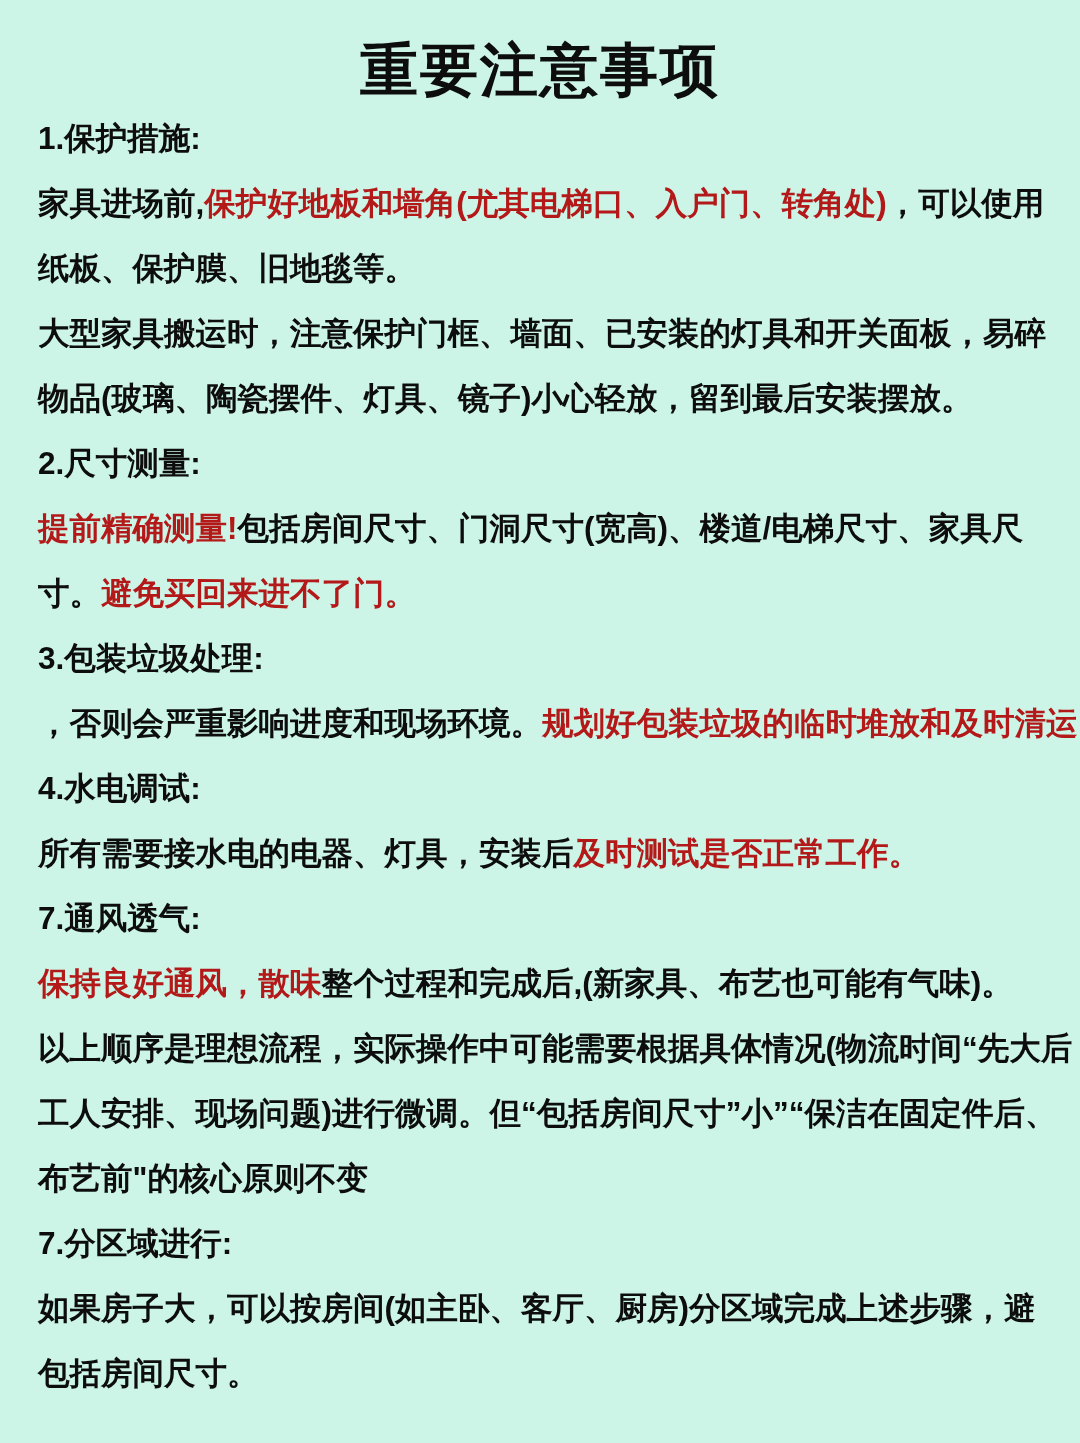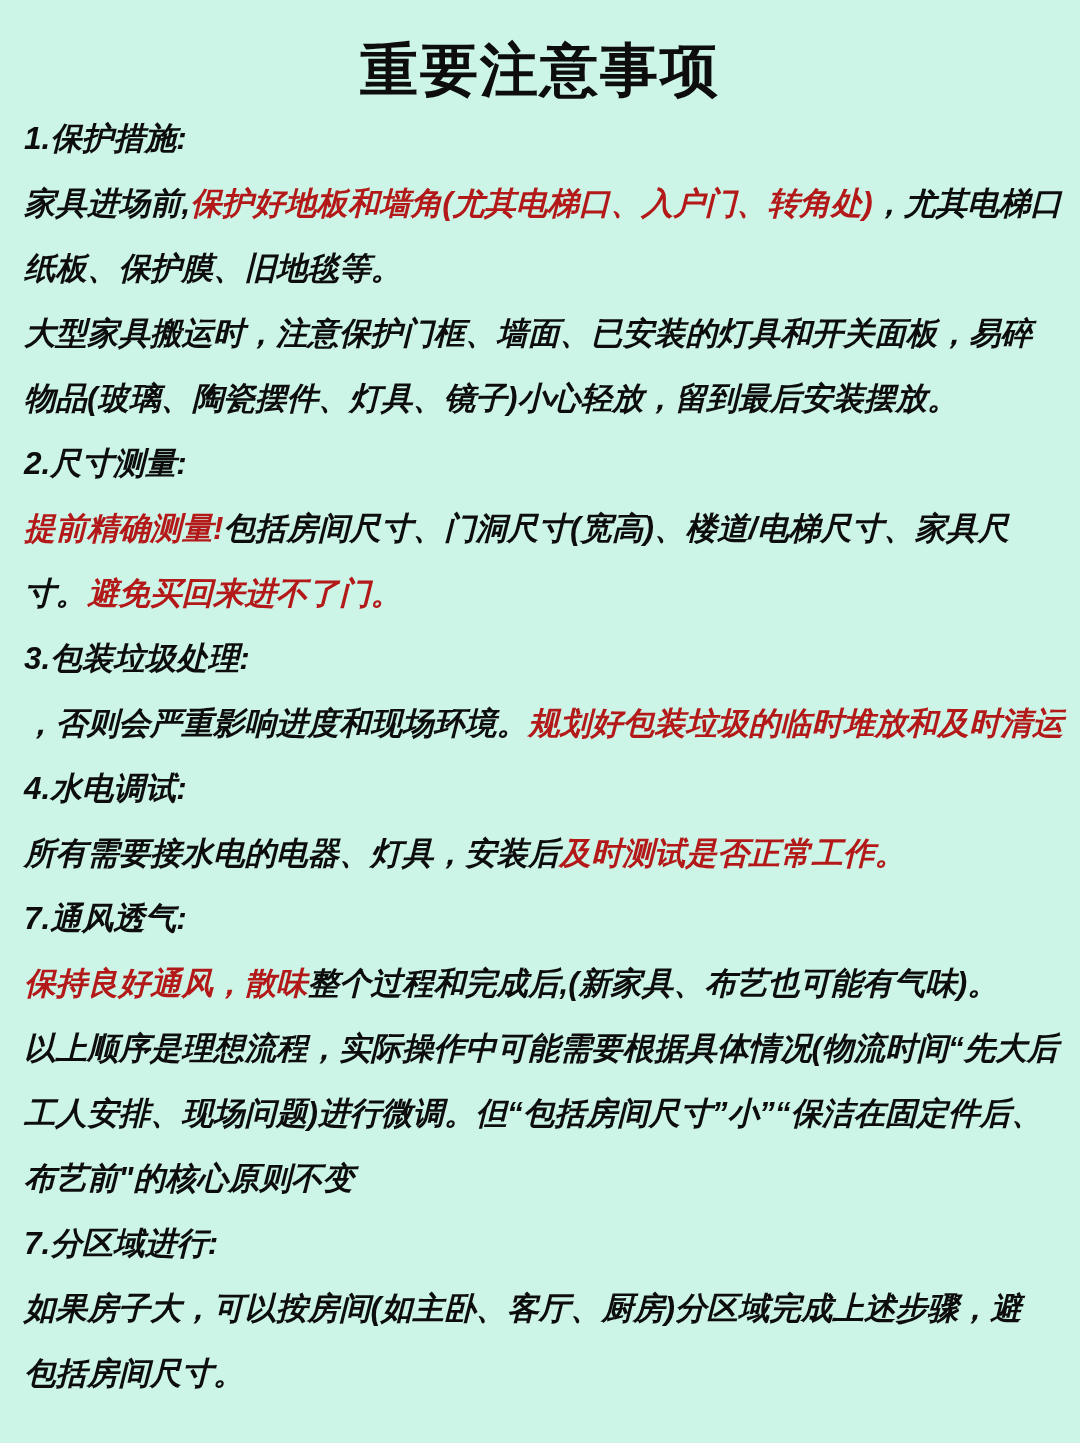--- a/index.html
+++ b/index.html
@@ -13,59 +13,58 @@
     width: 1080px;
     height: 1443px;
     background: var(--bg);
     font-family: "Liberation Sans", "DejaVu Sans", sans-serif;
     color: var(--ink);
     overflow: hidden;
   }
   .doc {
     width: 1080px;
     height: 1276px;
-    padding: 0 24px;
+    padding: 0 38px;
   }
   .title {
     padding-top: 34px;
     height: 106px;
     text-align: center;
     font-size: 58px;
     line-height: 72px;
     font-weight: 800;
     letter-spacing: 2px;
     color: var(--ink);
   }
   .body-lines { margin-top: 0; }
   .line {
     height: 65px;
     display: flex;
     align-items: center;
     font-size: 31.5px;
     font-weight: 700;
     white-space: nowrap;
     letter-spacing: 0;
-    font-style: italic;
   }
   .seg { color: var(--ink); }
   .seg.red { color: var(--accent); }
 </style>
 </head>
 <body>
 
 <div class="doc">
   <div class="title">重要注意事项</div>
   <div class="body-lines">
       <div class="line">
         <span class="seg">1.保护措施:</span>
       </div>
       <div class="line">
         <span class="seg">家具进场前,</span>
         <span class="seg red">保护好地板和墙角(尤其电梯口、入户门、转角处)</span>
-        <span class="seg">，尤其电梯口</span>
+        <span class="seg">，可以使用</span>
       </div>
       <div class="line">
         <span class="seg">纸板、保护膜、旧地毯等。</span>
       </div>
       <div class="line">
         <span class="seg">大型家具搬运时，注意保护门框、墙面、已安装的灯具和开关面板，易碎</span>
       </div>
       <div class="line">
         <span class="seg">物品(玻璃、陶瓷摆件、灯具、镜子)小心轻放，留到最后安装摆放。</span>
       </div>

